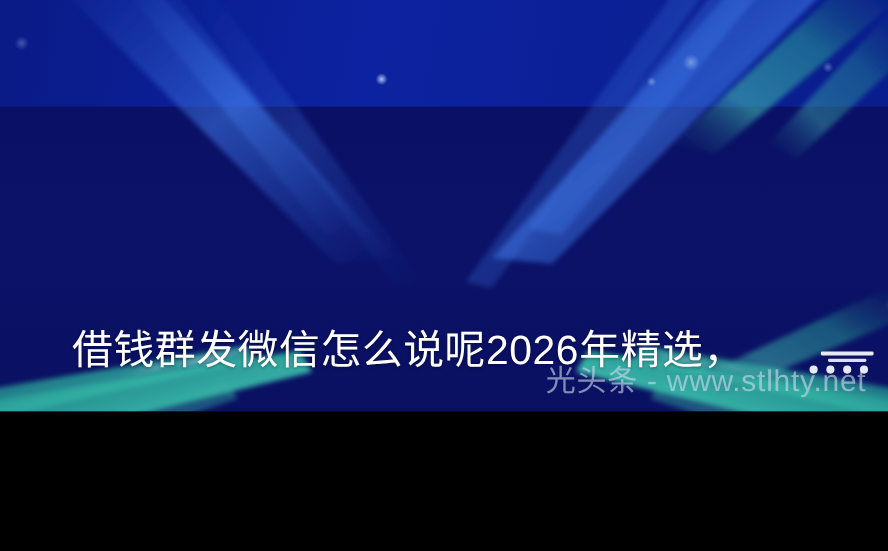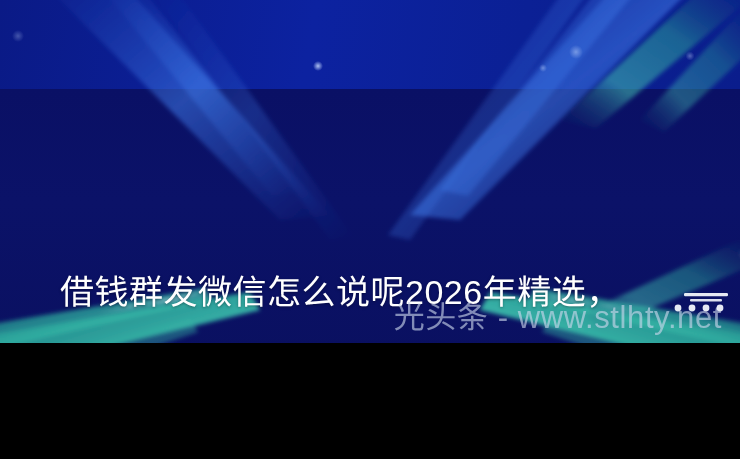--- a/index.html
+++ b/index.html
@@ -64,21 +64,21 @@
     text-shadow: 0 1px 3px rgba(0,0,0,0.35);
   }
   .headline-line { display: block; }
 
   
   .watermark {
     position: absolute;
     right: 18px;
     bottom: 10px;
     color: rgba(205, 216, 238, 0.62);
-    font-size: 31px;
+    font-size: 25px;
     line-height: 30px;
     letter-spacing: 0.6px;
     white-space: nowrap;
   }
   .wm-mark {
     position: absolute;
     right: 8px;
     bottom: 26px;
     width: 64px;
     height: 26px;

